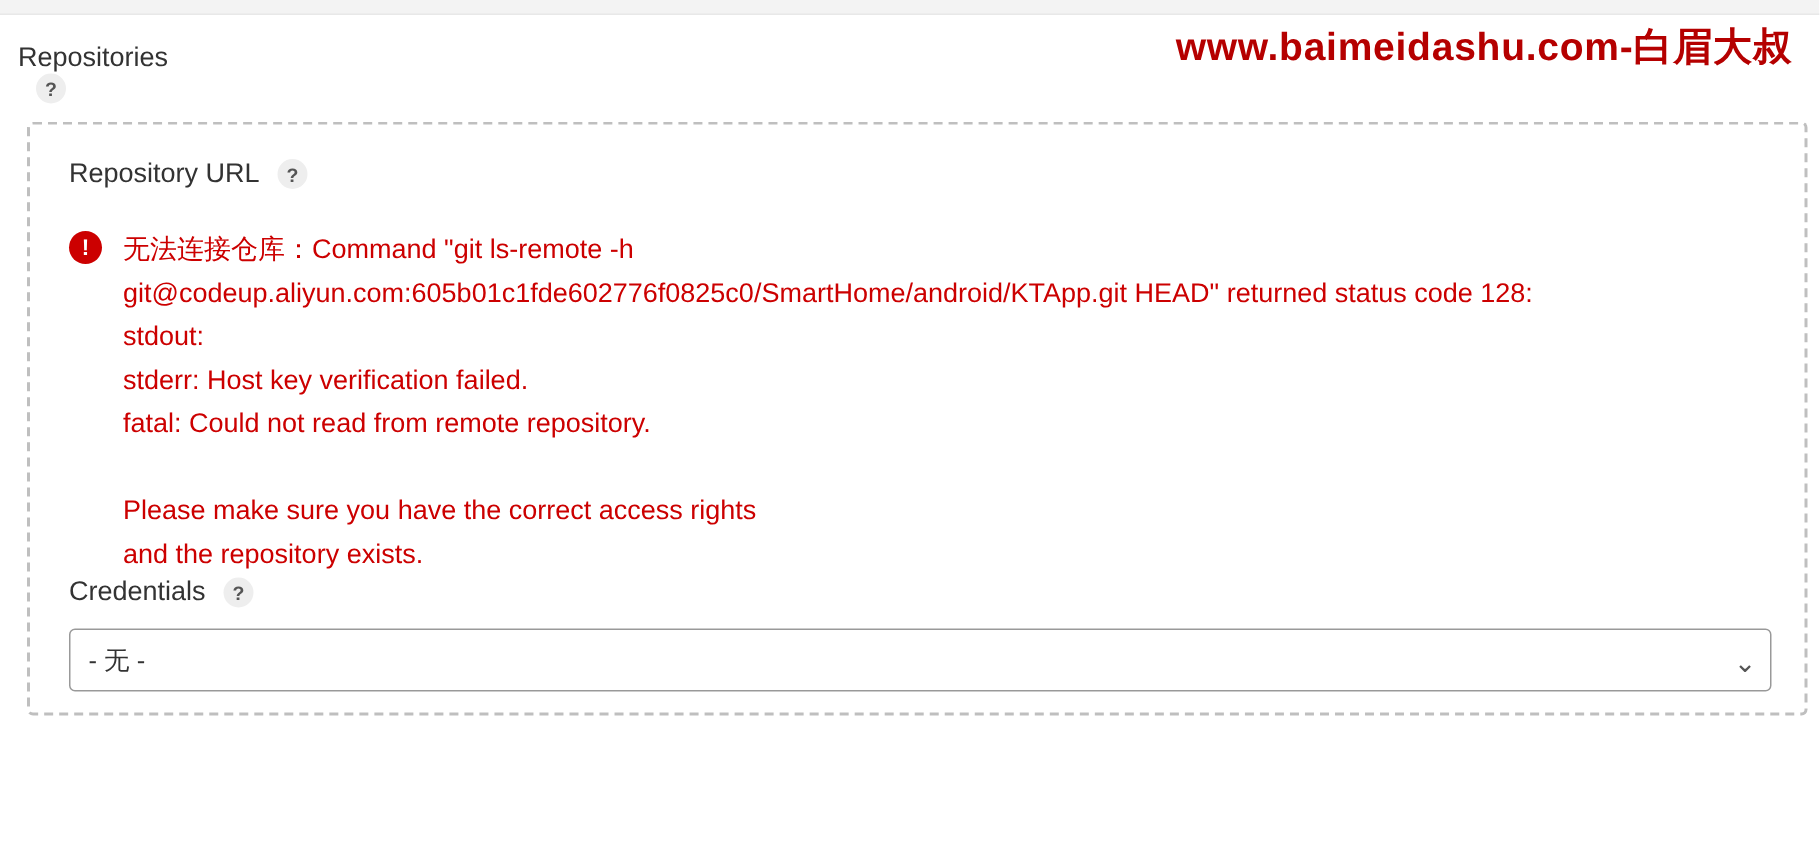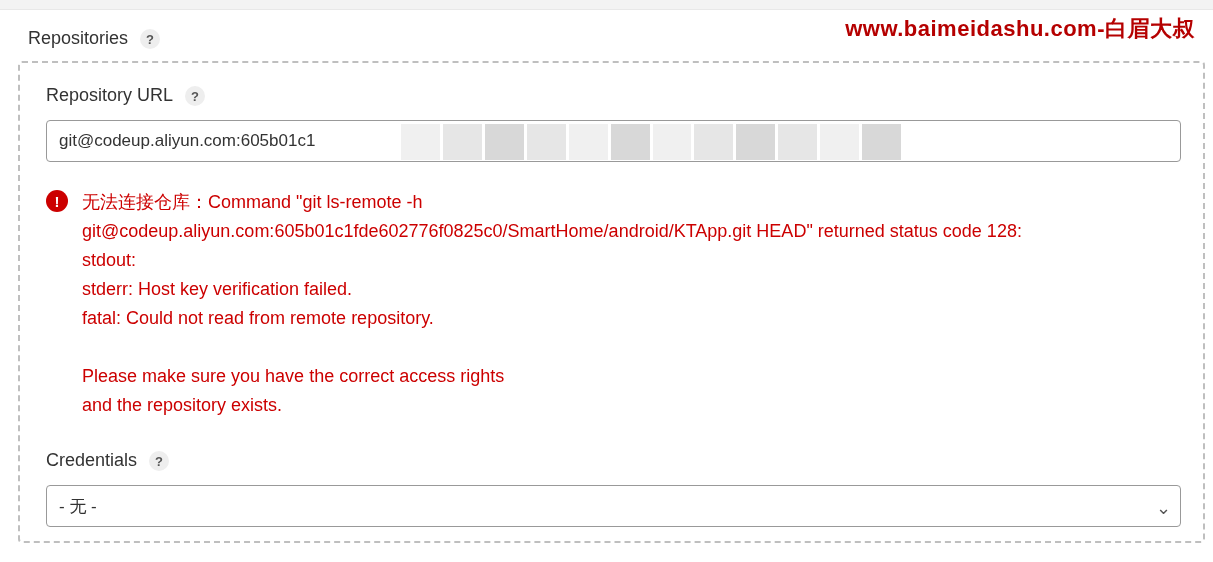--- a/index.html
+++ b/index.html
@@ -19,32 +19,33 @@
     .topbar {
       height: 10px;
       background: #f3f3f3;
       border-bottom: 1px solid #e8e8e8;
     }
     .watermark {
       position: absolute;
       top: 14px;
       right: 18px;
       font-weight: 900;
-      font-size: 22px;
+      font-size: 26px;
       color: #b50000;
       letter-spacing: 0.5px;
       font-family: "Microsoft YaHei", sans-serif;
       z-index: 100;
     }
     .section-label {
       display: flex;
-      align-items: flex-end;
-      padding: 18px 0 12px 28px;
-      font-size: 18px;
-      color: #333;
+      align-items: flex-start;
+      padding: 18px 0 12px 12px;
+      font-size: 18px;
+      color: #333;
+      flex-direction: column;
     }
     .help-badge {
       display: inline-flex;
       align-items: center;
       justify-content: center;
       width: 20px;
       height: 20px;
       border-radius: 50%;
       background: #eeeeee;
       color: #555;
@@ -119,21 +120,20 @@
     }
     .error-text {
       margin-left: 14px;
       color: #cc0000;
       font-size: 18px;
       line-height: 29px;
       white-space: pre-wrap;
       font-family: "Segoe UI", "Microsoft YaHei", Arial, sans-serif;
     }
     .credentials-block {
-      margin-top: 30px;
     }
     .select-input {
       width: 100%;
       height: 42px;
       border: 1px solid #999;
       border-radius: 4px;
       padding: 0 12px;
       font-size: 17px;
       color: #333;
       background: #fff;
@@ -165,37 +165,20 @@
   <span class="help-badge">?</span>
 </div>
 
 <div class="dashed-box">
 
   <div class="field-label">
     <span>Repository URL</span>
     <span class="help-badge">?</span>
   </div>
 
-  <div class="input-wrap">
-    <input type="text" class="text-input" value="git@codeup.aliyun.com:605b01c1" style="">
-    <div class="blur-overlay">
-      <div class="blur-block"></div>
-        <div class="blur-block"></div>
-        <div class="blur-block"></div>
-      <div class="blur-block"></div>
-        <div class="blur-block"></div>
-        <div class="blur-block"></div>
-      <div class="blur-block"></div>
-        <div class="blur-block"></div>
-        <div class="blur-block"></div>
-      <div class="blur-block"></div>
-        <div class="blur-block"></div>
-        <div class="blur-block"></div>
-    </div>
-  </div>
 
   <div class="error-row">
     <div class="error-icon">!</div>
     <div class="error-text">无法连接仓库：Command "git ls-remote -h
 git@codeup.aliyun.com:605b01c1fde602776f0825c0/SmartHome/android/KTApp.git HEAD" returned status code 128:
 stdout:
 stderr: Host key verification failed.
 fatal: Could not read from remote repository.
 
 Please make sure you have the correct access rights

